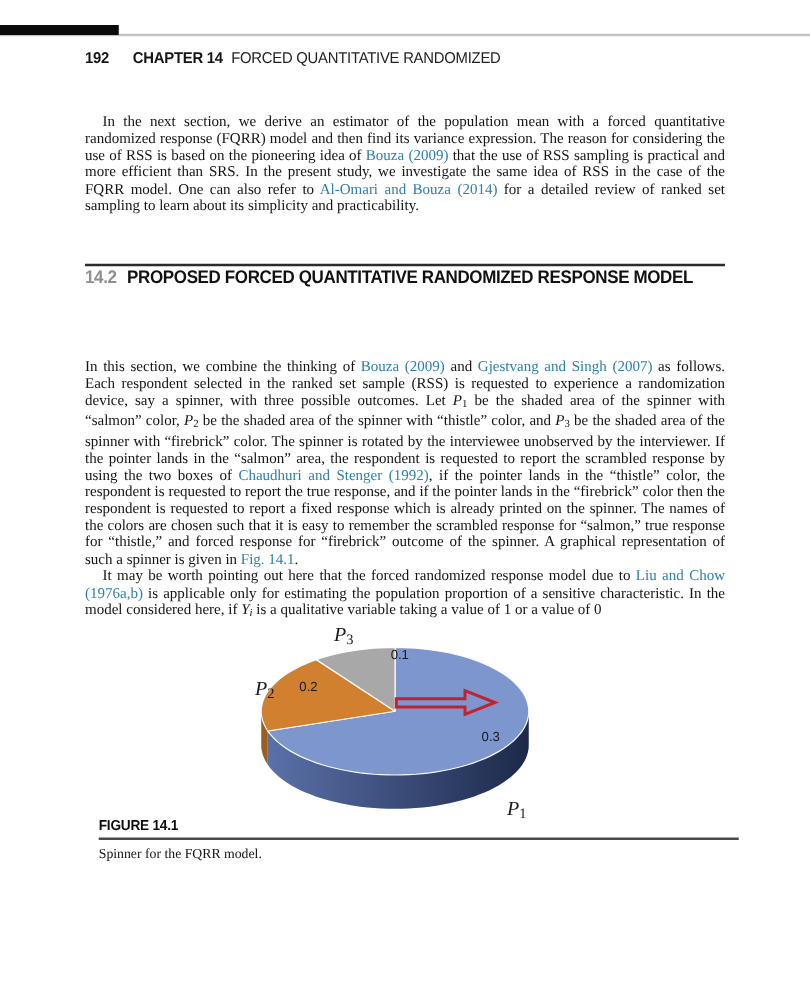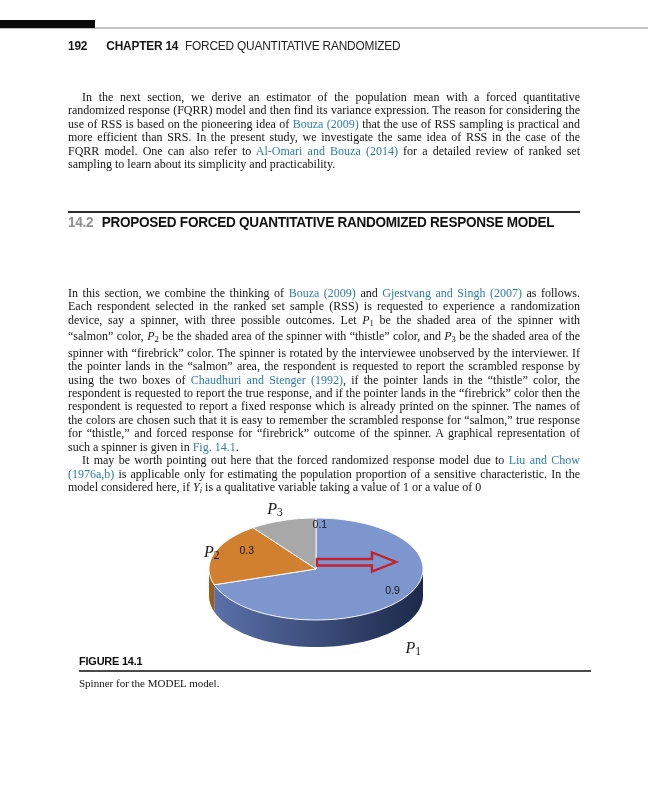--- a/index.html
+++ b/index.html
@@ -94,29 +94,29 @@
           </linearGradient>
         </defs>
       <path d="M263.0 69.0 L 262.9 71.7 L 262.4 74.3 L 261.7 77.0 L 260.7 79.6 L 259.4 82.2 L 257.8 84.8 L 255.9 87.3 L 253.7 89.7 L 251.3 92.2 L 248.7 94.5 L 245.7 96.8 L 242.6 99.0 L 239.2 101.1 L 235.5 103.1 L 231.7 105.1 L 227.6 106.9 L 223.3 108.6 L 218.9 110.3 L 214.3 111.8 L 209.5 113.2 L 204.6 114.4 L 199.5 115.6 L 194.3 116.6 L 189.1 117.5 L 183.7 118.3 L 178.2 118.9 L 172.7 119.4 L 167.2 119.7 L 161.6 119.9 L 156.0 120.0 L 150.4 119.9 L 144.8 119.7 L 139.3 119.4 L 133.8 118.9 L 128.3 118.3 L 122.9 117.5 L 117.7 116.6 L 112.5 115.6 L 107.4 114.4 L 102.5 113.2 L 97.7 111.8 L 93.1 110.3 L 88.7 108.6 L 84.4 106.9 L 80.3 105.1 L 76.5 103.1 L 72.8 101.1 L 69.4 99.0 L 66.3 96.8 L 63.3 94.5 L 60.7 92.2 L 58.3 89.7 L 56.1 87.3 L 54.2 84.8 L 54.2 111.8 L 56.1 114.3 L 58.3 116.7 L 60.7 119.2 L 63.3 121.5 L 66.3 123.8 L 69.4 126.0 L 72.8 128.1 L 76.5 130.1 L 80.3 132.1 L 84.4 133.9 L 88.7 135.6 L 93.1 137.3 L 97.7 138.8 L 102.5 140.2 L 107.4 141.4 L 112.5 142.6 L 117.7 143.6 L 122.9 144.5 L 128.3 145.3 L 133.8 145.9 L 139.3 146.4 L 144.8 146.7 L 150.4 146.9 L 156.0 147.0 L 161.6 146.9 L 167.2 146.7 L 172.7 146.4 L 178.2 145.9 L 183.7 145.3 L 189.1 144.5 L 194.3 143.6 L 199.5 142.6 L 204.6 141.4 L 209.5 140.2 L 214.3 138.8 L 218.9 137.3 L 223.3 135.6 L 227.6 133.9 L 231.7 132.1 L 235.5 130.1 L 239.2 128.1 L 242.6 126.0 L 245.7 123.8 L 248.7 121.5 L 251.3 119.2 L 253.7 116.7 L 255.9 114.3 L 257.8 111.8 L 259.4 109.2 L 260.7 106.6 L 261.7 104.0 L 262.4 101.3 L 262.9 98.7 L 263.0 96.0 Z" fill="url(#wallGrad)"></path>
           <path d="M54.2 84.8 L 52.6 82.2 L 51.3 79.6 L 50.3 77.0 L 49.6 74.3 L 49.1 71.7 L 49.0 69.0 L 49.0 96.0 L 49.1 98.7 L 49.6 101.3 L 50.3 104.0 L 51.3 106.6 L 52.6 109.2 L 54.2 111.8 Z" fill="#9C5E1E"></path>
           <path d="M156 69 L 156.0 18.0 L 161.6 18.1 L 167.2 18.3 L 172.7 18.6 L 178.2 19.1 L 183.7 19.7 L 189.1 20.5 L 194.3 21.4 L 199.5 22.4 L 204.6 23.6 L 209.5 24.8 L 214.3 26.2 L 218.9 27.7 L 223.3 29.4 L 227.6 31.1 L 231.7 32.9 L 235.5 34.9 L 239.2 36.9 L 242.6 39.0 L 245.7 41.2 L 248.7 43.5 L 251.3 45.8 L 253.7 48.3 L 255.9 50.7 L 257.8 53.2 L 259.4 55.8 L 260.7 58.4 L 261.7 61.0 L 262.4 63.7 L 262.9 66.3 L 263.0 69.0 L 262.9 71.7 L 262.4 74.3 L 261.7 77.0 L 260.7 79.6 L 259.4 82.2 L 257.8 84.8 L 255.9 87.3 L 253.7 89.7 L 251.3 92.2 L 248.7 94.5 L 245.7 96.8 L 242.6 99.0 L 239.2 101.1 L 235.5 103.1 L 231.7 105.1 L 227.6 106.9 L 223.3 108.6 L 218.9 110.3 L 214.3 111.8 L 209.5 113.2 L 204.6 114.4 L 199.5 115.6 L 194.3 116.6 L 189.1 117.5 L 183.7 118.3 L 178.2 118.9 L 172.7 119.4 L 167.2 119.7 L 161.6 119.9 L 156.0 120.0 L 150.4 119.9 L 144.8 119.7 L 139.3 119.4 L 133.8 118.9 L 128.3 118.3 L 122.9 117.5 L 117.7 116.6 L 112.5 115.6 L 107.4 114.4 L 102.5 113.2 L 97.7 111.8 L 93.1 110.3 L 88.7 108.6 L 84.4 106.9 L 80.3 105.1 L 76.5 103.1 L 72.8 101.1 L 69.4 99.0 L 66.3 96.8 L 63.3 94.5 L 60.7 92.2 L 58.3 89.7 L 56.1 87.3 L 54.2 84.8 Z" fill="#7D96CE" stroke="rgba(255,255,255,0.9)" stroke-width="1" stroke-linejoin="round"></path>
           <path d="M156 69 L 54.2 84.8 L 52.6 82.2 L 51.3 79.6 L 50.3 77.0 L 49.6 74.3 L 49.1 71.7 L 49.0 69.0 L 49.1 66.3 L 49.6 63.7 L 50.3 61.0 L 51.3 58.4 L 52.6 55.8 L 54.2 53.2 L 56.1 50.7 L 58.3 48.3 L 60.7 45.8 L 63.3 43.5 L 66.3 41.2 L 69.4 39.0 L 72.8 36.9 L 76.5 34.9 L 80.3 32.9 L 84.4 31.1 L 88.7 29.4 L 93.1 27.7 Z" fill="#D0802F" stroke="rgba(255,255,255,0.9)" stroke-width="1" stroke-linejoin="round"></path>
           <path d="M156 69 L 93.1 27.7 L 97.7 26.2 L 102.5 24.8 L 107.4 23.6 L 112.5 22.4 L 117.7 21.4 L 122.9 20.5 L 128.3 19.7 L 133.8 19.1 L 139.3 18.6 L 144.8 18.3 L 150.4 18.1 L 156.0 18.0 Z" fill="#A8A8A8" stroke="rgba(255,255,255,0.9)" stroke-width="1" stroke-linejoin="round"></path>
           <path d="M157 59 L212 59 L212 52.5 L236 62 L212 71.5 L212 65.5 L157 65.5 Z" fill="none" stroke="#C1232E" stroke-width="2.4"></path>
         </svg>
       <div class="pie-labels" id="pie-labels">
-          <div class="pie-val" style="left: 232.595px; top: 89.9839px;">0.9</div>
+          <div class="pie-val" style="left: 232.595px; top: 89.9839px;">0.3</div>
           <div class="pie-name" style="left: 253.34px; top: 148px;"><span class="i">P</span><span class="sub">1</span></div>
-          <div class="pie-val" style="left: 86.7659px; top: 49.9681px;">0.3</div>
+          <div class="pie-val" style="left: 86.7659px; top: 49.9681px;">0.2</div>
           <div class="pie-name" style="left: 51.8138px; top: 52px;"><span class="i">P</span><span class="sub">2</span></div>
           <div class="pie-val" style="left: 132.855px; top: 24px; margin-left: 27px;">0.1</div>
           <div class="pie-name" style="left: 115px; top: 8.85519px;"><span class="i">P</span><span class="sub">3</span></div>
         </div>
     </div>
   </figure>
 
   <div class="caption-block">
     <div class="figure-label">FIGURE 14.1</div>
     <div class="caption-rule"></div>
-    <div class="figure-caption">Spinner for the MODEL model.</div>
+    <div class="figure-caption">Spinner for the FQRR model.</div>
   </div>
 
 </div>
 
 </body></html>

